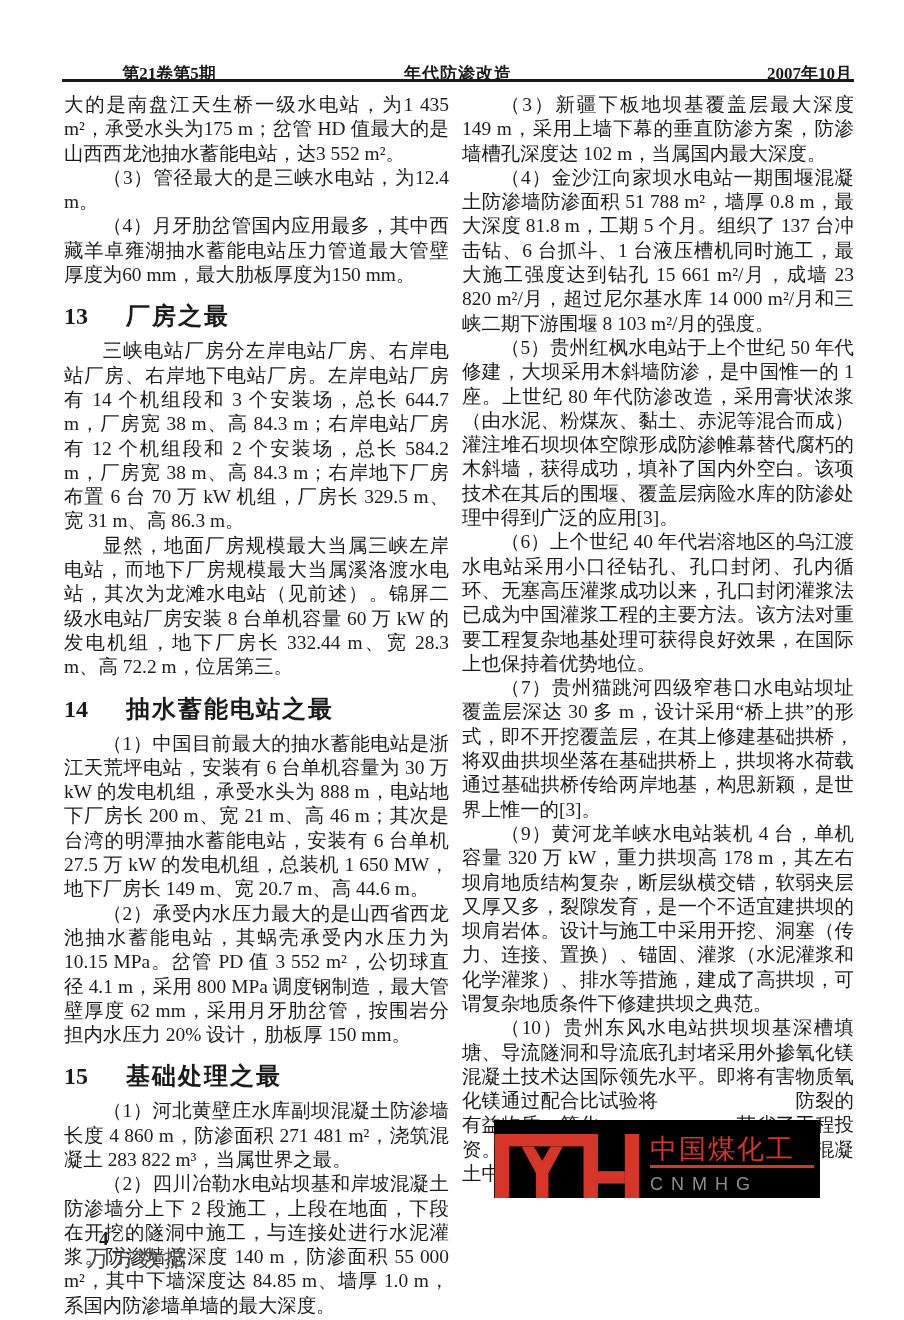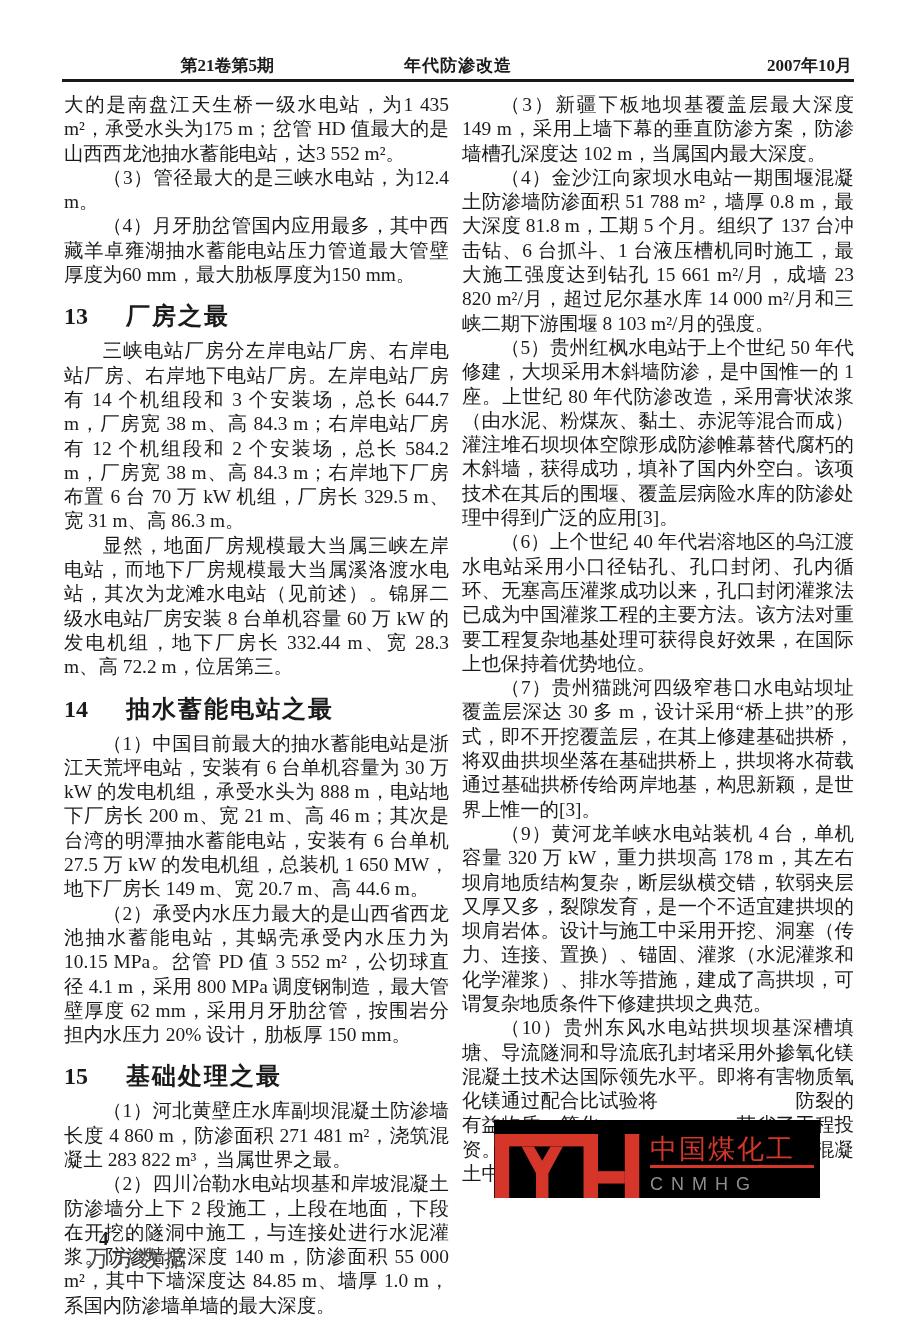--- a/index.html
+++ b/index.html
@@ -3,21 +3,21 @@
 <meta charset="utf-8">
 <style>
   html,body{margin:0;padding:0;background:#ffffff;}
   .page{
     position:relative;width:904px;height:1320px;background:#ffffff;
     font-family:"Liberation Serif","DejaVu Serif",serif;color:#1b1b1b;overflow:hidden;
   }
   
   .header{position:absolute;left:64px;top:54px;width:788px;display:flex;align-items:baseline;
           font-size:17px;font-weight:bold;}
-  .header .issue{width:210px;text-align:right;}
+  .header .issue{width:210px;text-align:center;margin-top:8px;}
   .header .journal{flex:1;text-align:center;letter-spacing:1px;}
   .header .date{width:210px;text-align:right;}
   .rule{position:absolute;left:62px;top:79px;width:792px;height:3px;background:#191919;}
   
   .content{position:absolute;left:64px;top:93px;width:790px;display:flex;gap:13px;}
   .col{font-size:19.4px;line-height:24.3px;text-align:justify;text-justify:inter-ideograph;}
   .col-left{width:385px;}
   .col-right{width:392px;}
   p.body{margin:0;}
   p.indent{text-indent:2em;}

